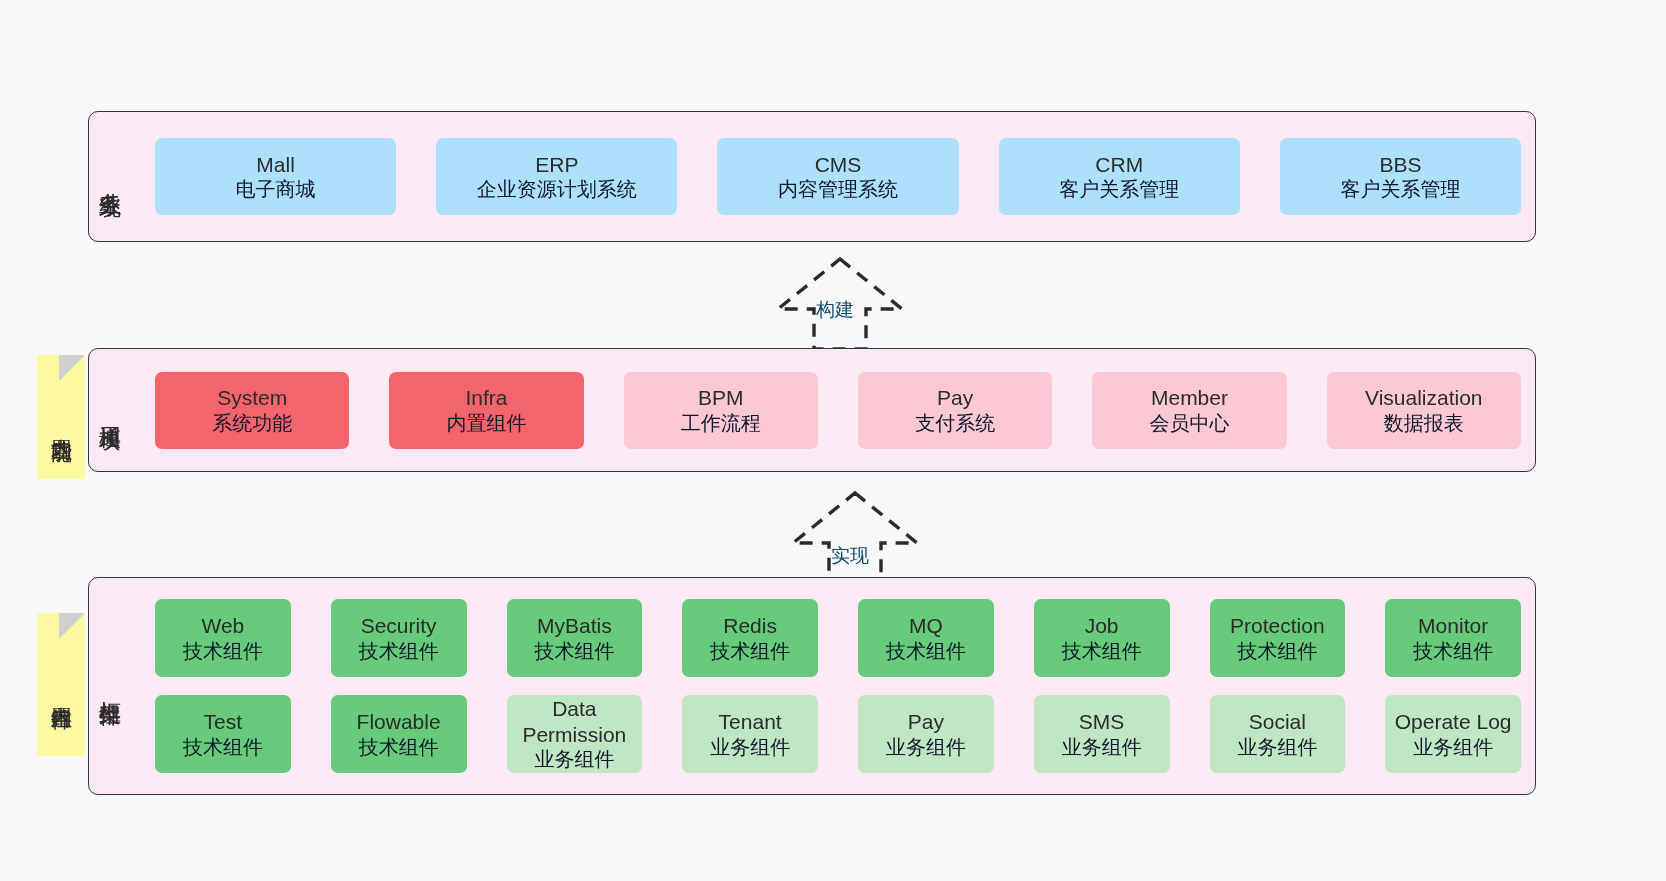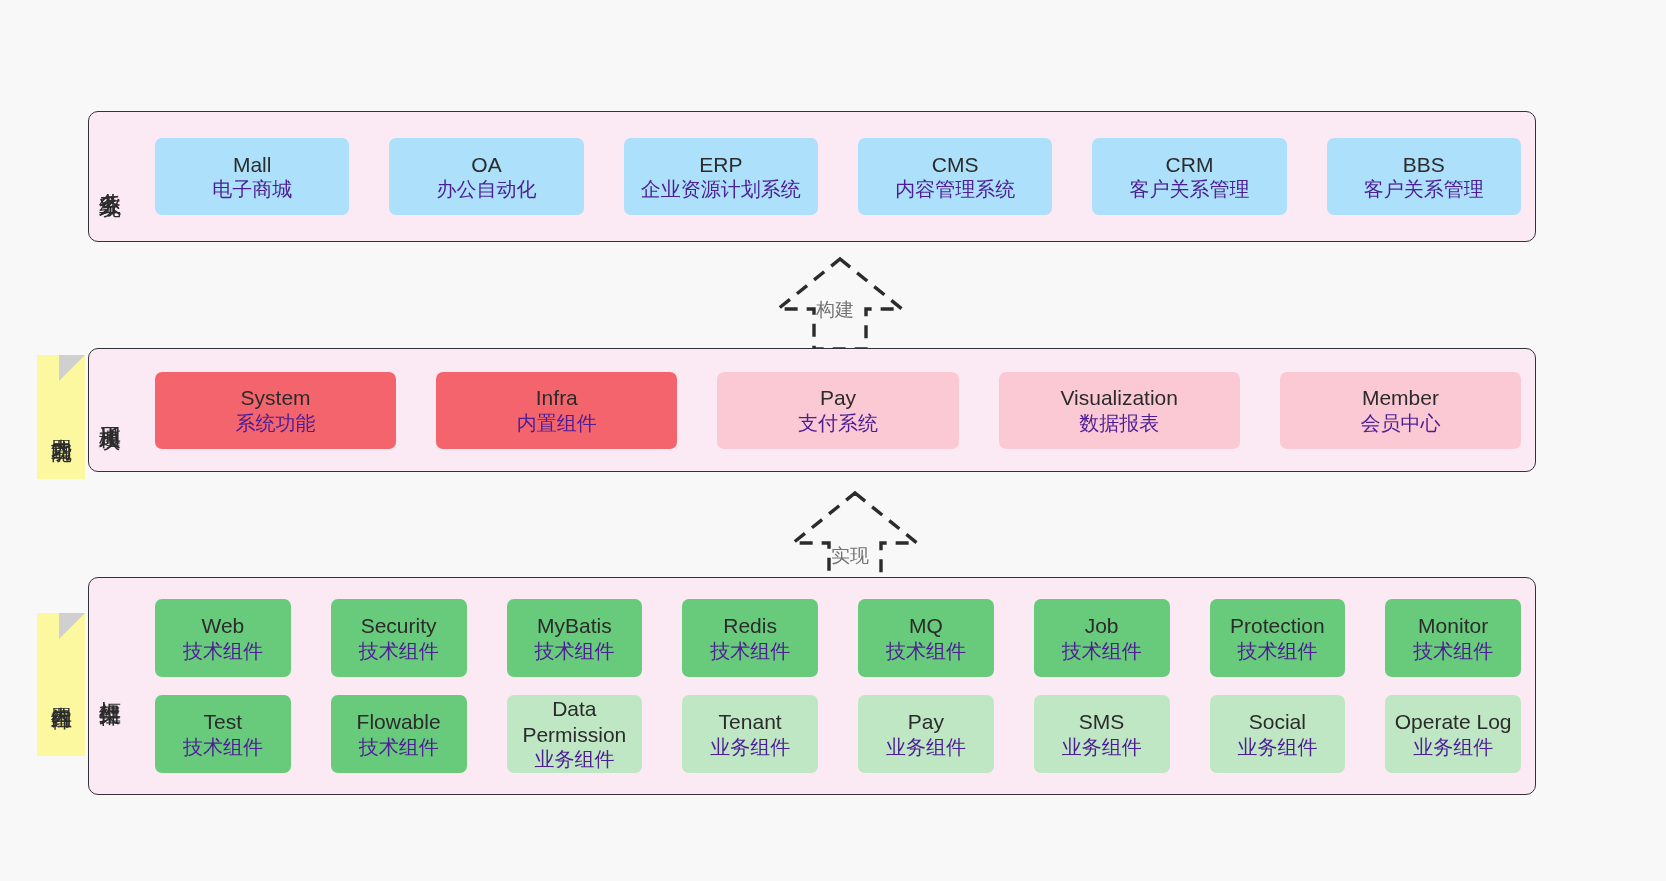--- a/index.html
+++ b/index.html
@@ -77,21 +77,21 @@
     line-height: 1.22;
     padding: 6px 5px;
     margin-left: 16px;
   }
   .card .c-title {
     font-size: 21px;
     color: #2b2b2b;
   }
   .card .c-sub {
     font-size: 20px;
-    color: #4c1d95;
+    color: #0f172a;
   }
 
   
   .c-blue       { background: #ace0fb; }
   .c-red        { background: #f4646c; }
   .c-pink       { background: #fbc9d4; }
   .c-green      { background: #68ca7b; }
   .c-lightgreen { background: #bfe7c4; }
 
   
@@ -111,21 +111,21 @@
     height: 98px;
   }
   #arrow-build  { left: 750px; top: 253px; }
   #arrow-impl   { left: 765px; top: 487px; }
 
   .arrow-wrap svg { display: block; }
 
   .arrow-label {
     position: absolute;
     font-size: 19px;
-    color: #737373;
+    color: #0c4a6e;
     white-space: nowrap;
     background: transparent;
   }
   #arrow-build .arrow-label { left: 66px; top: 44px; }
   #arrow-impl  .arrow-label { left: 66px; top: 56px; }
 
   
   .note {
     position: absolute;
     box-sizing: border-box;
@@ -163,24 +163,20 @@
 
   <div class="layer" id="layer-business">
     <div class="layer-title">业务系统</div>
     <div class="layer-body">
       <div class="card-row">
         <div class="card c-blue">
           <span class="c-title">Mall</span>
           <span class="c-sub">电子商城</span>
         </div>
         <div class="card c-blue">
-          <span class="c-title">OA</span>
-          <span class="c-sub">办公自动化</span>
-        </div>
-        <div class="card c-blue">
           <span class="c-title">ERP</span>
           <span class="c-sub">企业资源计划系统</span>
         </div>
         <div class="card c-blue">
           <span class="c-title">CMS</span>
           <span class="c-sub">内容管理系统</span>
         </div>
         <div class="card c-blue">
           <span class="c-title">CRM</span>
           <span class="c-sub">客户关系管理</span>
@@ -210,30 +206,34 @@
       <div class="card-row">
         <div class="card c-red">
           <span class="c-title">System</span>
           <span class="c-sub">系统功能</span>
         </div>
         <div class="card c-red">
           <span class="c-title">Infra</span>
           <span class="c-sub">内置组件</span>
         </div>
         <div class="card c-pink">
+          <span class="c-title">BPM</span>
+          <span class="c-sub">工作流程</span>
+        </div>
+        <div class="card c-pink">
           <span class="c-title">Pay</span>
           <span class="c-sub">支付系统</span>
+        </div>
+        <div class="card c-pink">
+          <span class="c-title">Member</span>
+          <span class="c-sub">会员中心</span>
         </div>
         <div class="card c-pink">
           <span class="c-title">Visualization</span>
           <span class="c-sub">数据报表</span>
-        </div>
-        <div class="card c-pink">
-          <span class="c-title">Member</span>
-          <span class="c-sub">会员中心</span>
         </div>
       </div>
     </div>
   </div>
 
   <div class="arrow-wrap" id="arrow-impl">
     <svg width="180" height="98" viewBox="0 0 180 98">
       <path d="M90 6 L152 56 L116 56 L116 96 L64 96 L64 56 L28 56 Z" fill="none" stroke="#2b2b2b" stroke-width="3.4" stroke-dasharray="13 9" stroke-linejoin="miter"></path>
     </svg>
     <span class="arrow-label">实现</span>

